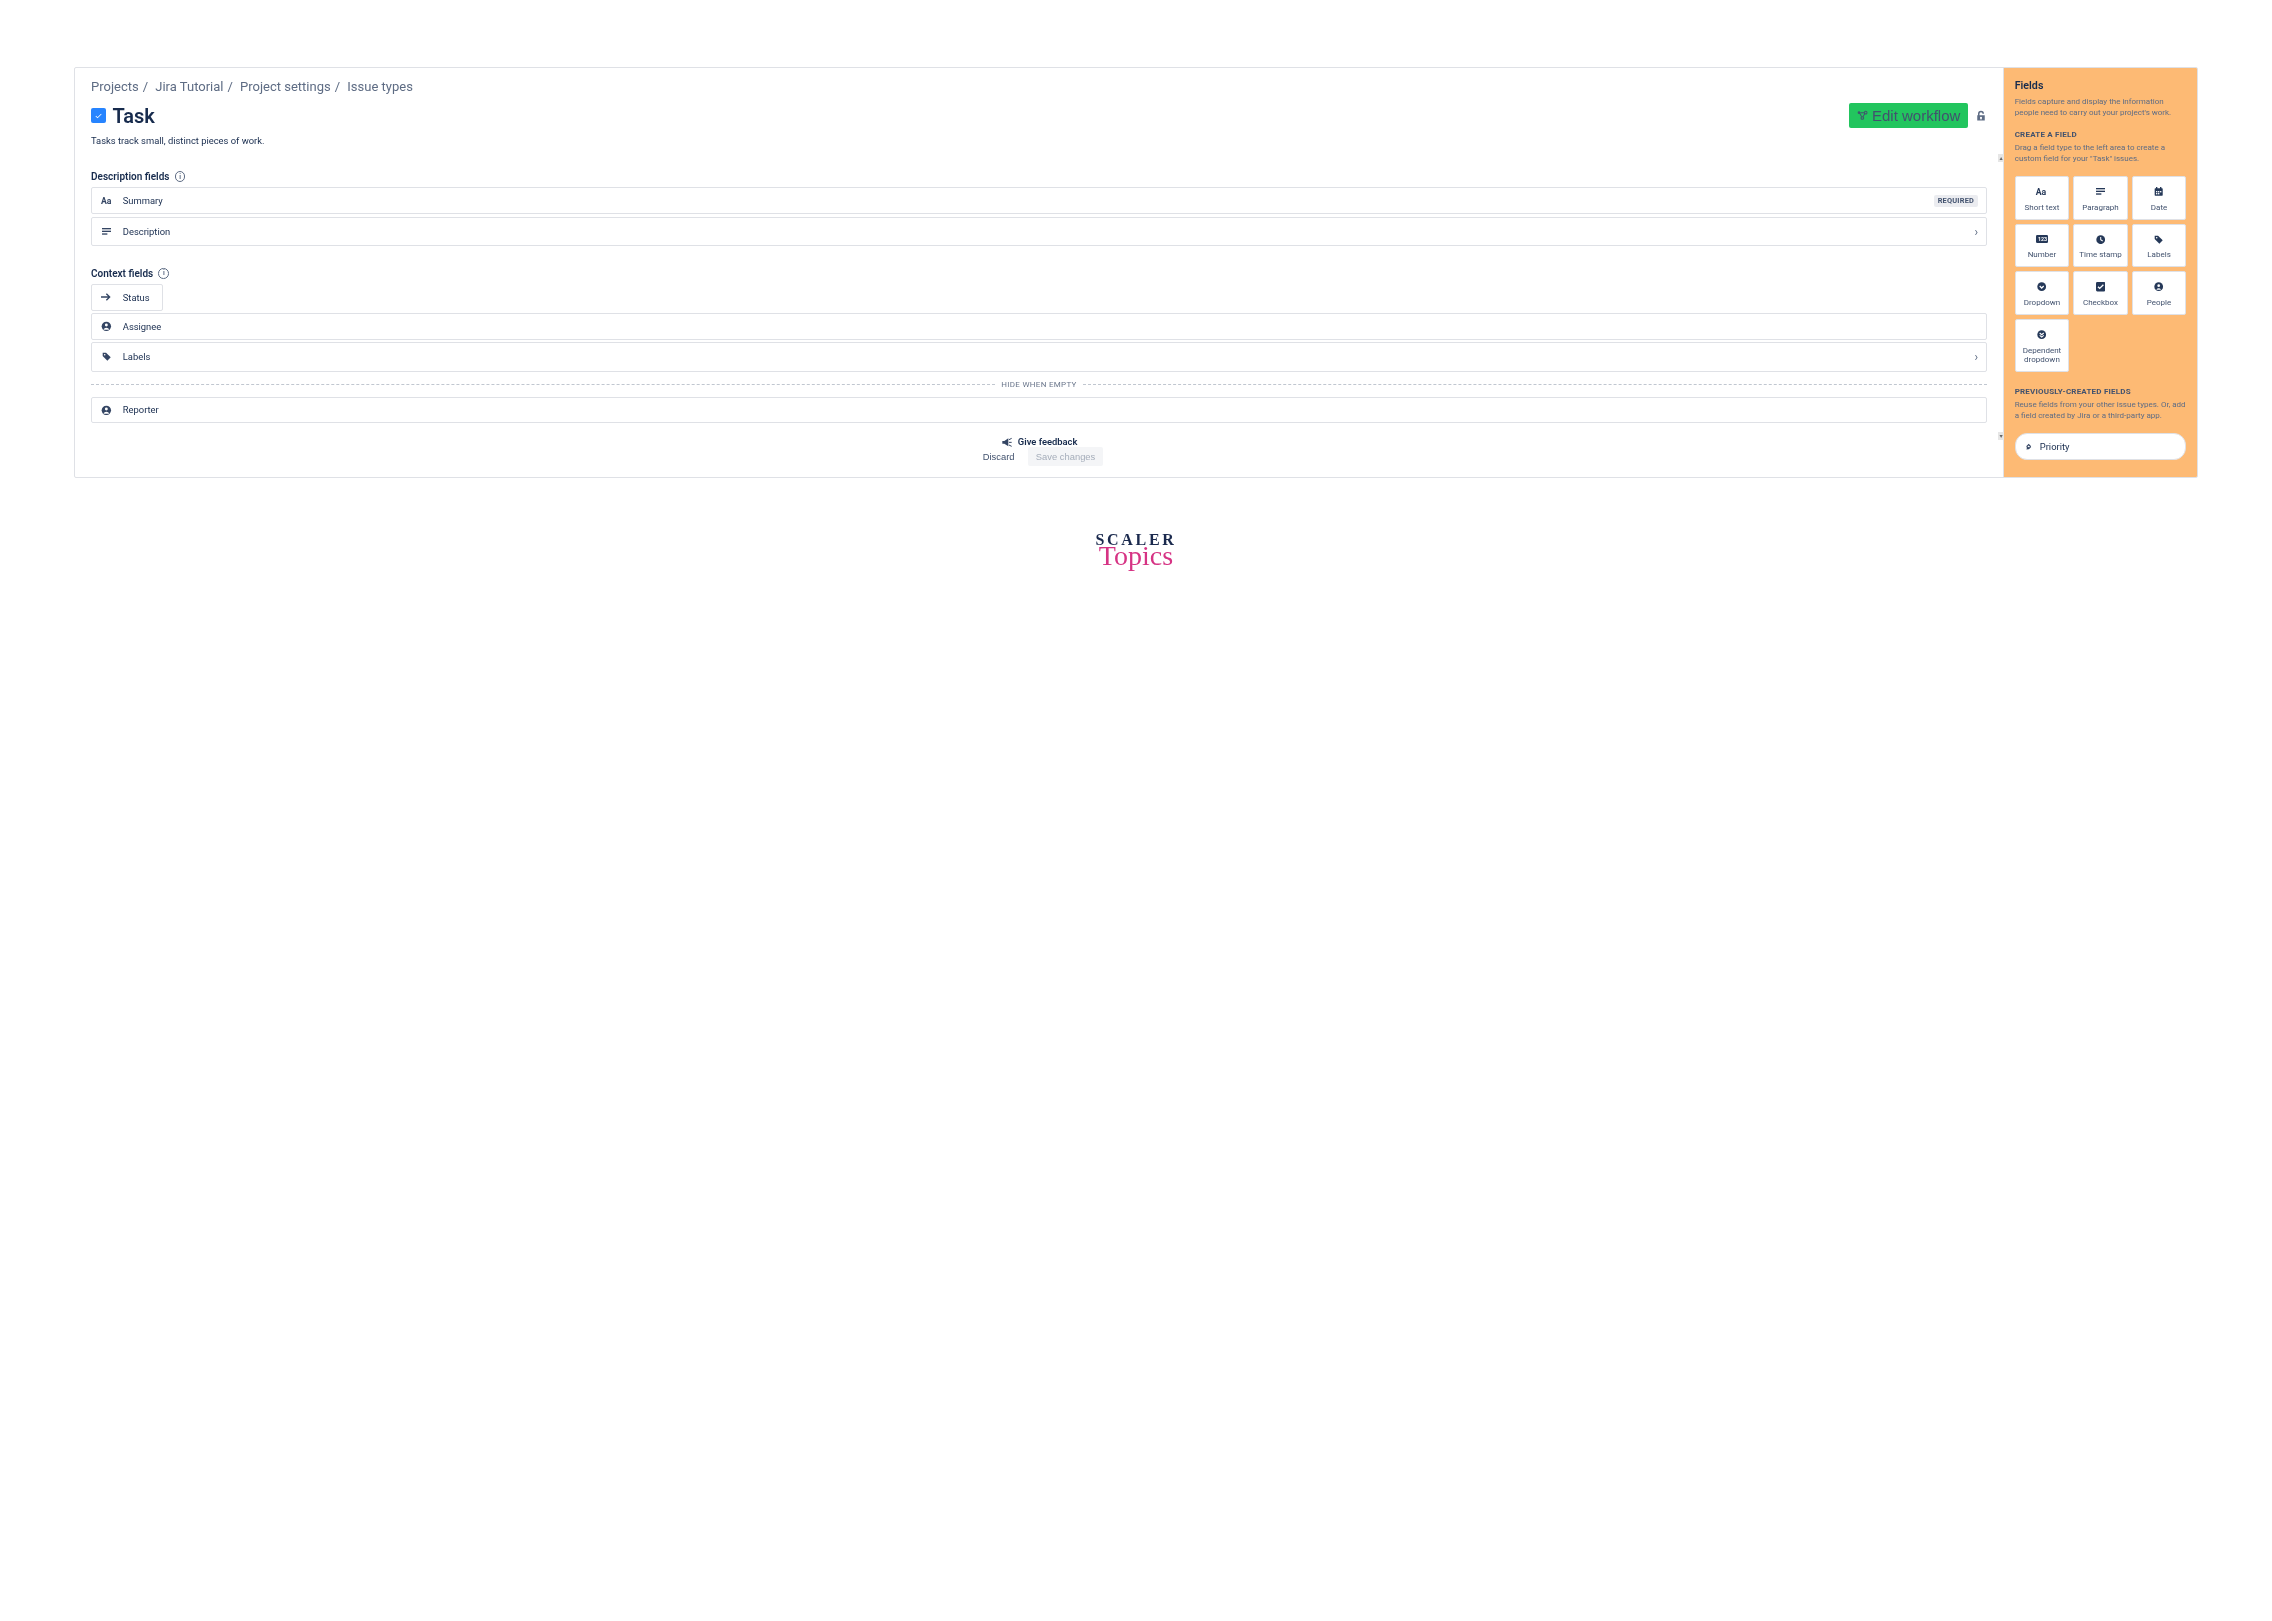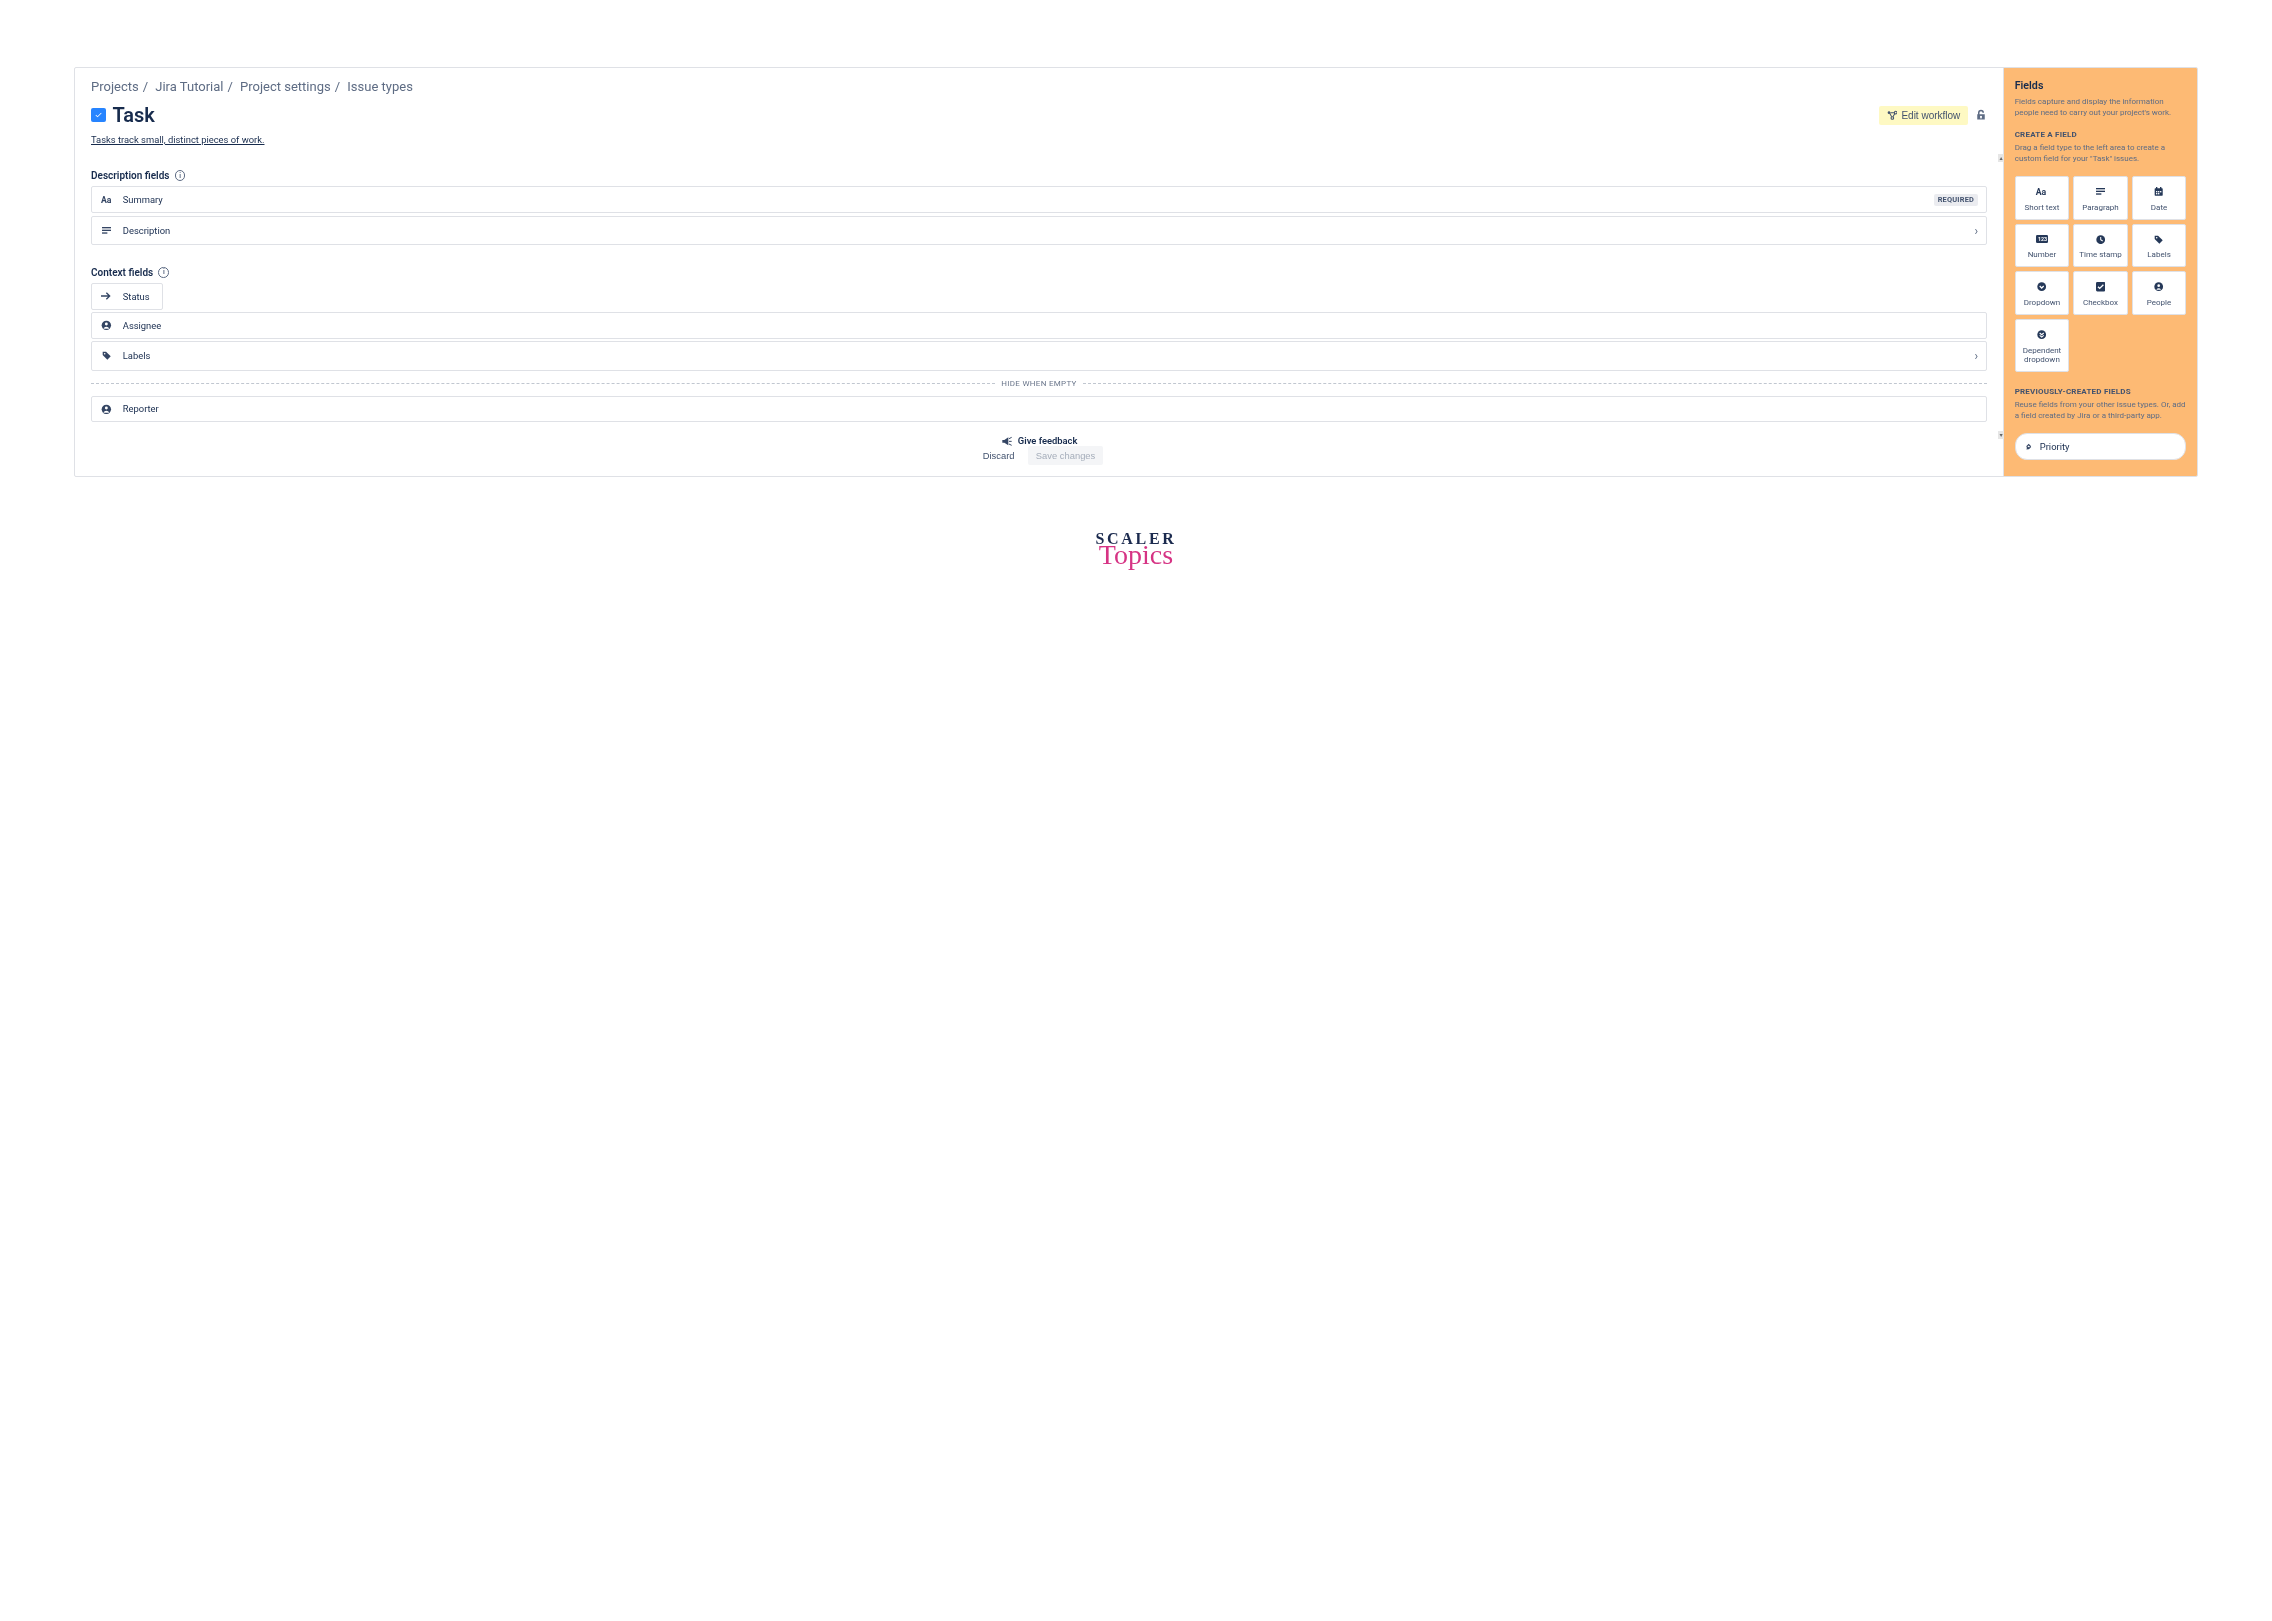--- a/index.html
+++ b/index.html
@@ -15,24 +15,24 @@
 .breadcrumbs { font-size: 13px; color: #5e6c84; margin-bottom: 9.4px; }
 .breadcrumbs span.sep { margin: 0 4px; color: #5e6c84; }
 
 
 .header { display: flex; align-items: center; justify-content: space-between; margin-bottom: 6.7px; }
 .title-wrap { display: flex; align-items: center; gap: 6.7px; }
 .task-icon { width: 14.7px; height: 14.7px; background: #2684ff; border-radius: 2px; display: flex; align-items: center; justify-content: center; }
 .task-icon svg { width: 9.4px; height: 9.4px; fill: #fff; }
 h1 { font-size: 20px; font-weight: 600; color: #172b4d; }
 .header-actions { display: flex; align-items: center; gap: 6.7px; }
-.edit-workflow-btn { display: flex; align-items: center; gap: 4px; background: #fef9c3; border: none; padding: 4px 8px; border-radius: 2px; font-size: 10px; color: #42526e; font-weight: 500; cursor: pointer; }
+.edit-workflow-btn { display: flex; align-items: center; gap: 4px; background: #22c55e; border: none; padding: 4px 8px; border-radius: 2px; font-size: 15px; color: #42526e; font-weight: 500; cursor: pointer; }
 .lock-icon { width: 12px; height: 12px; color: #5e6c84; }
 
-.subtitle { font-size: 9.4px; color: #172b4d; margin-bottom: 25.4px; text-decoration: underline; }
+.subtitle { font-size: 9.4px; color: #172b4d; margin-bottom: 25.4px; }
 
 
 .section-header { display: flex; align-items: center; gap: 5.3px; margin-bottom: 5.3px; }
 .section-header h3 { font-size: 10px; font-weight: 600; color: #172b4d; }
 .info-icon { width: 10.7px; height: 10.7px; border: 1px solid #5e6c84; border-radius: 50%; display: inline-flex; align-items: center; justify-content: center; font-size: 6.7px; font-weight: bold; color: #5e6c84; }
 
 
 .field-list { margin-bottom: 18.7px; }
 .field-row { display: flex; align-items: center; padding: 6.7px 8px; border: 0.7px solid #dfe1e6; border-radius: 2px; margin-bottom: 2.7px; background: #fff; cursor: pointer; }
 .field-row.inline { display: inline-flex; width: auto; padding-right: 12px; }

